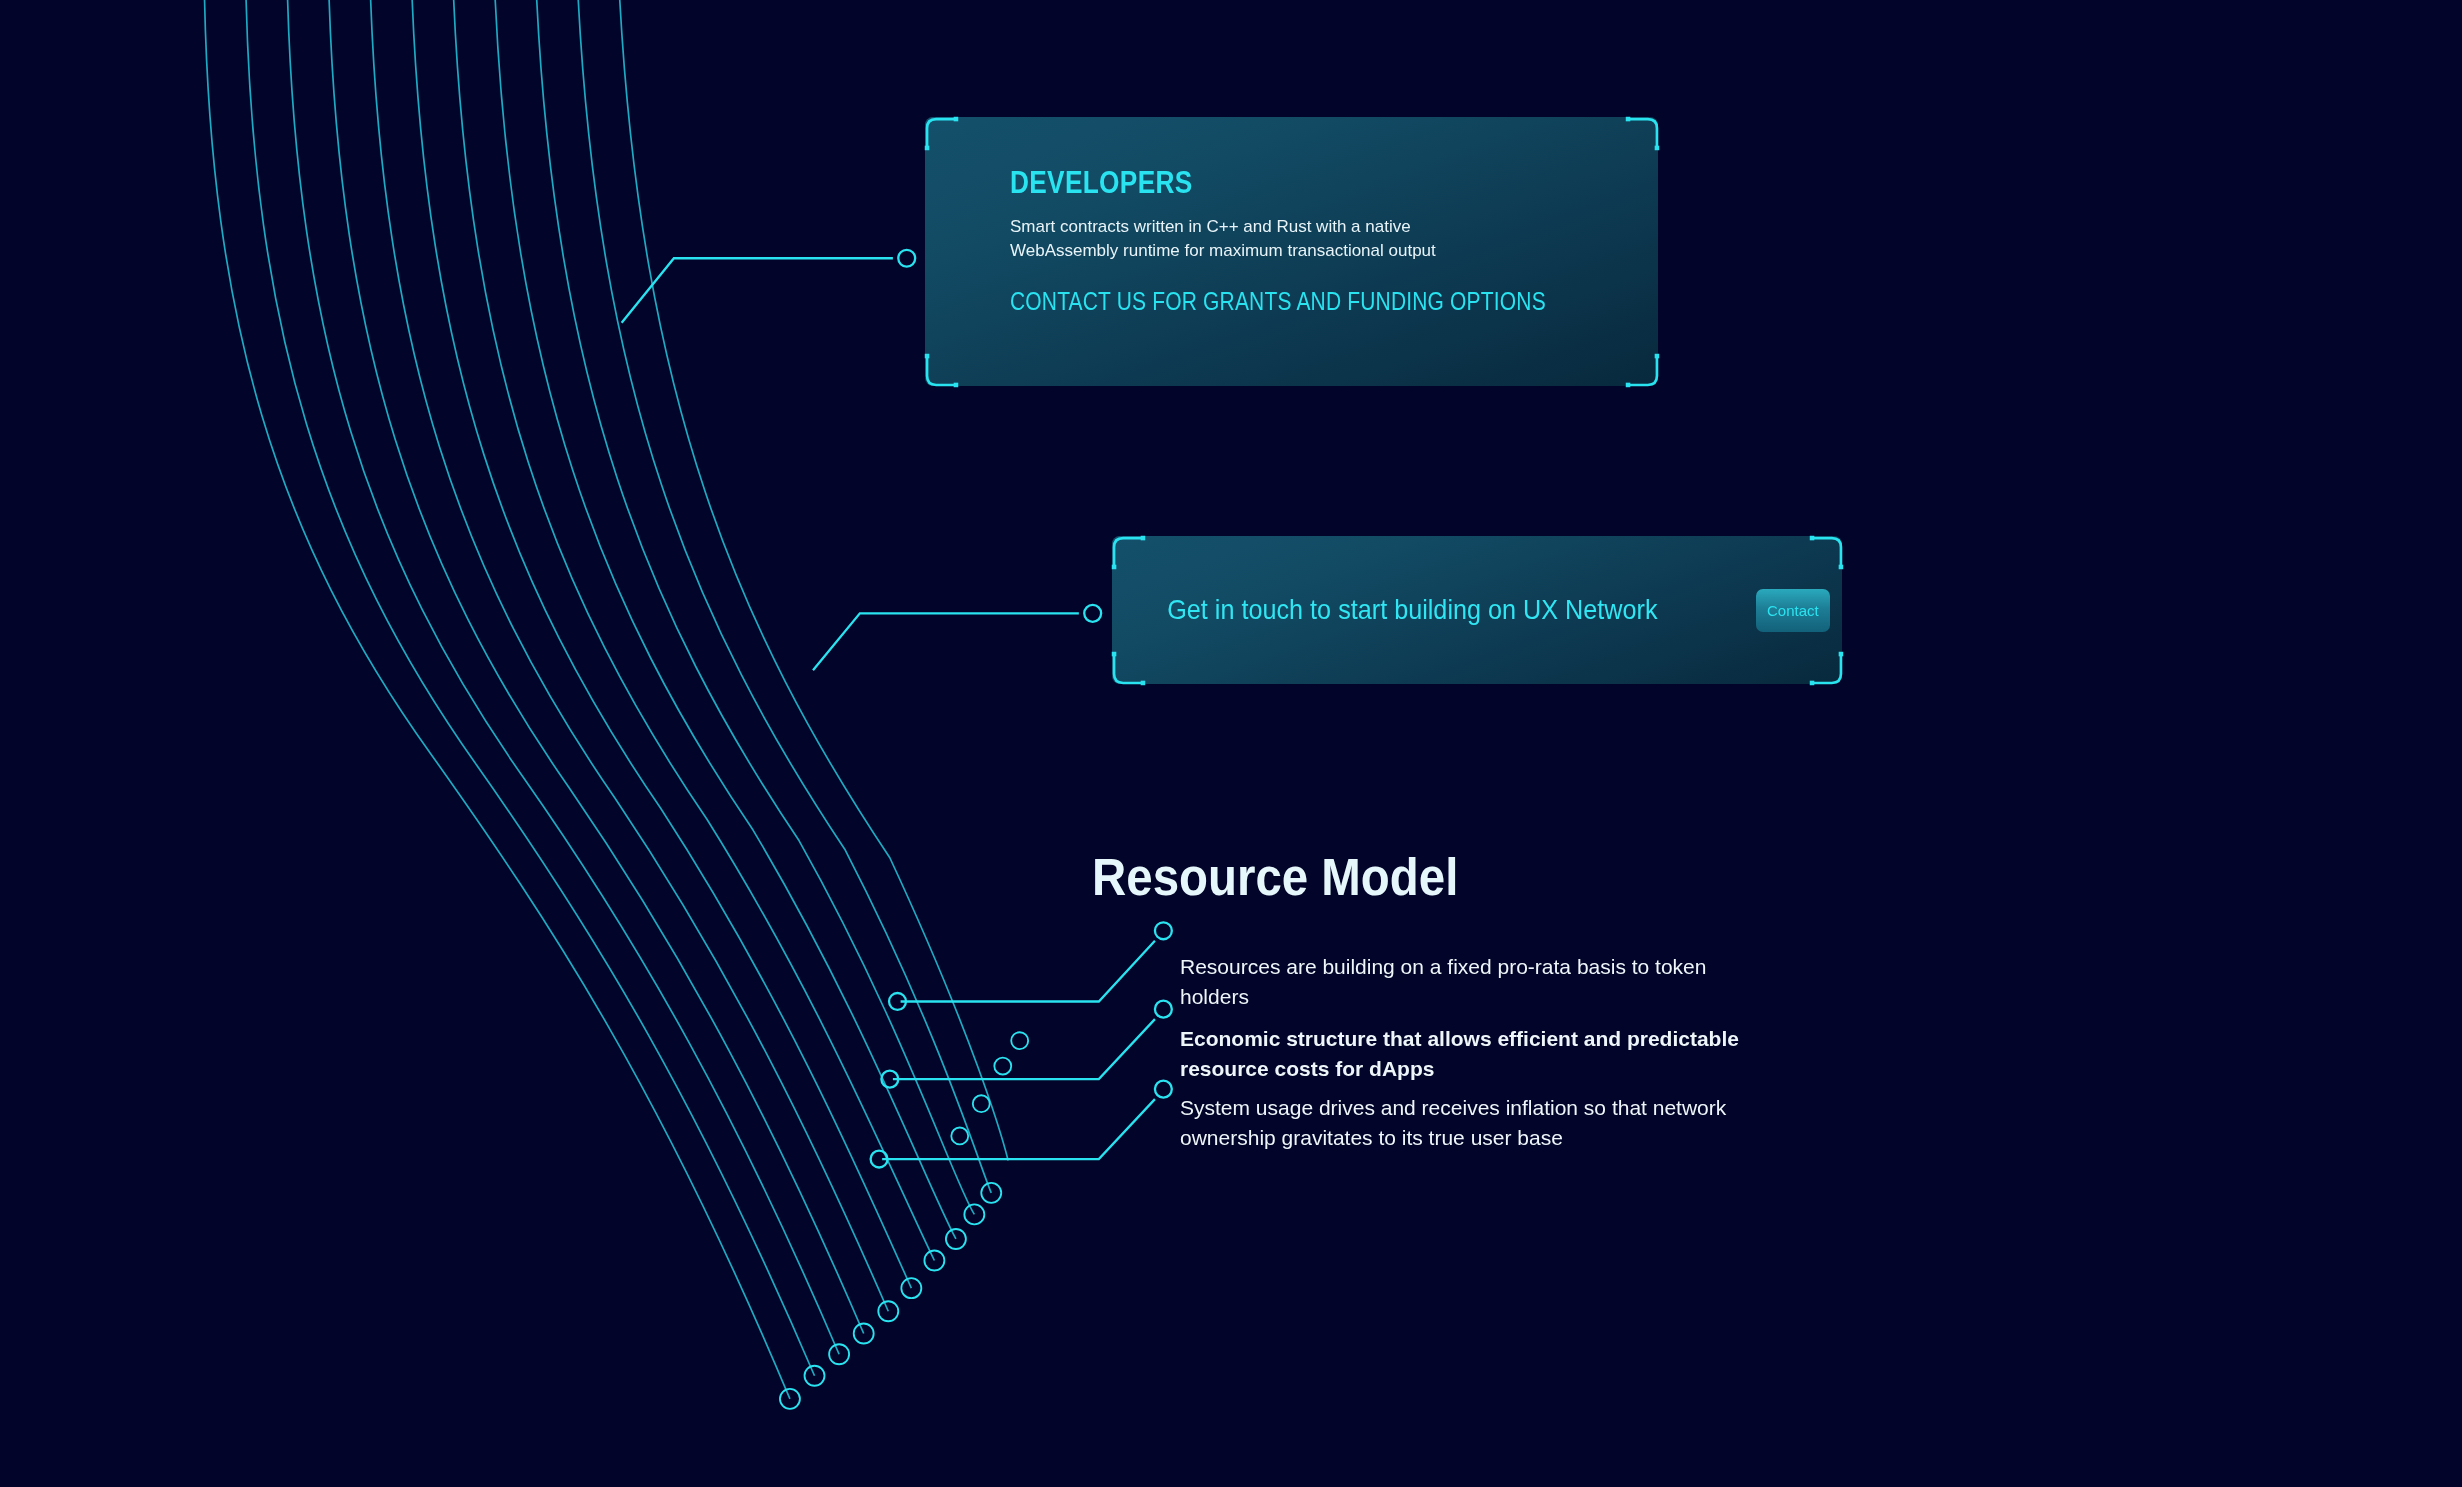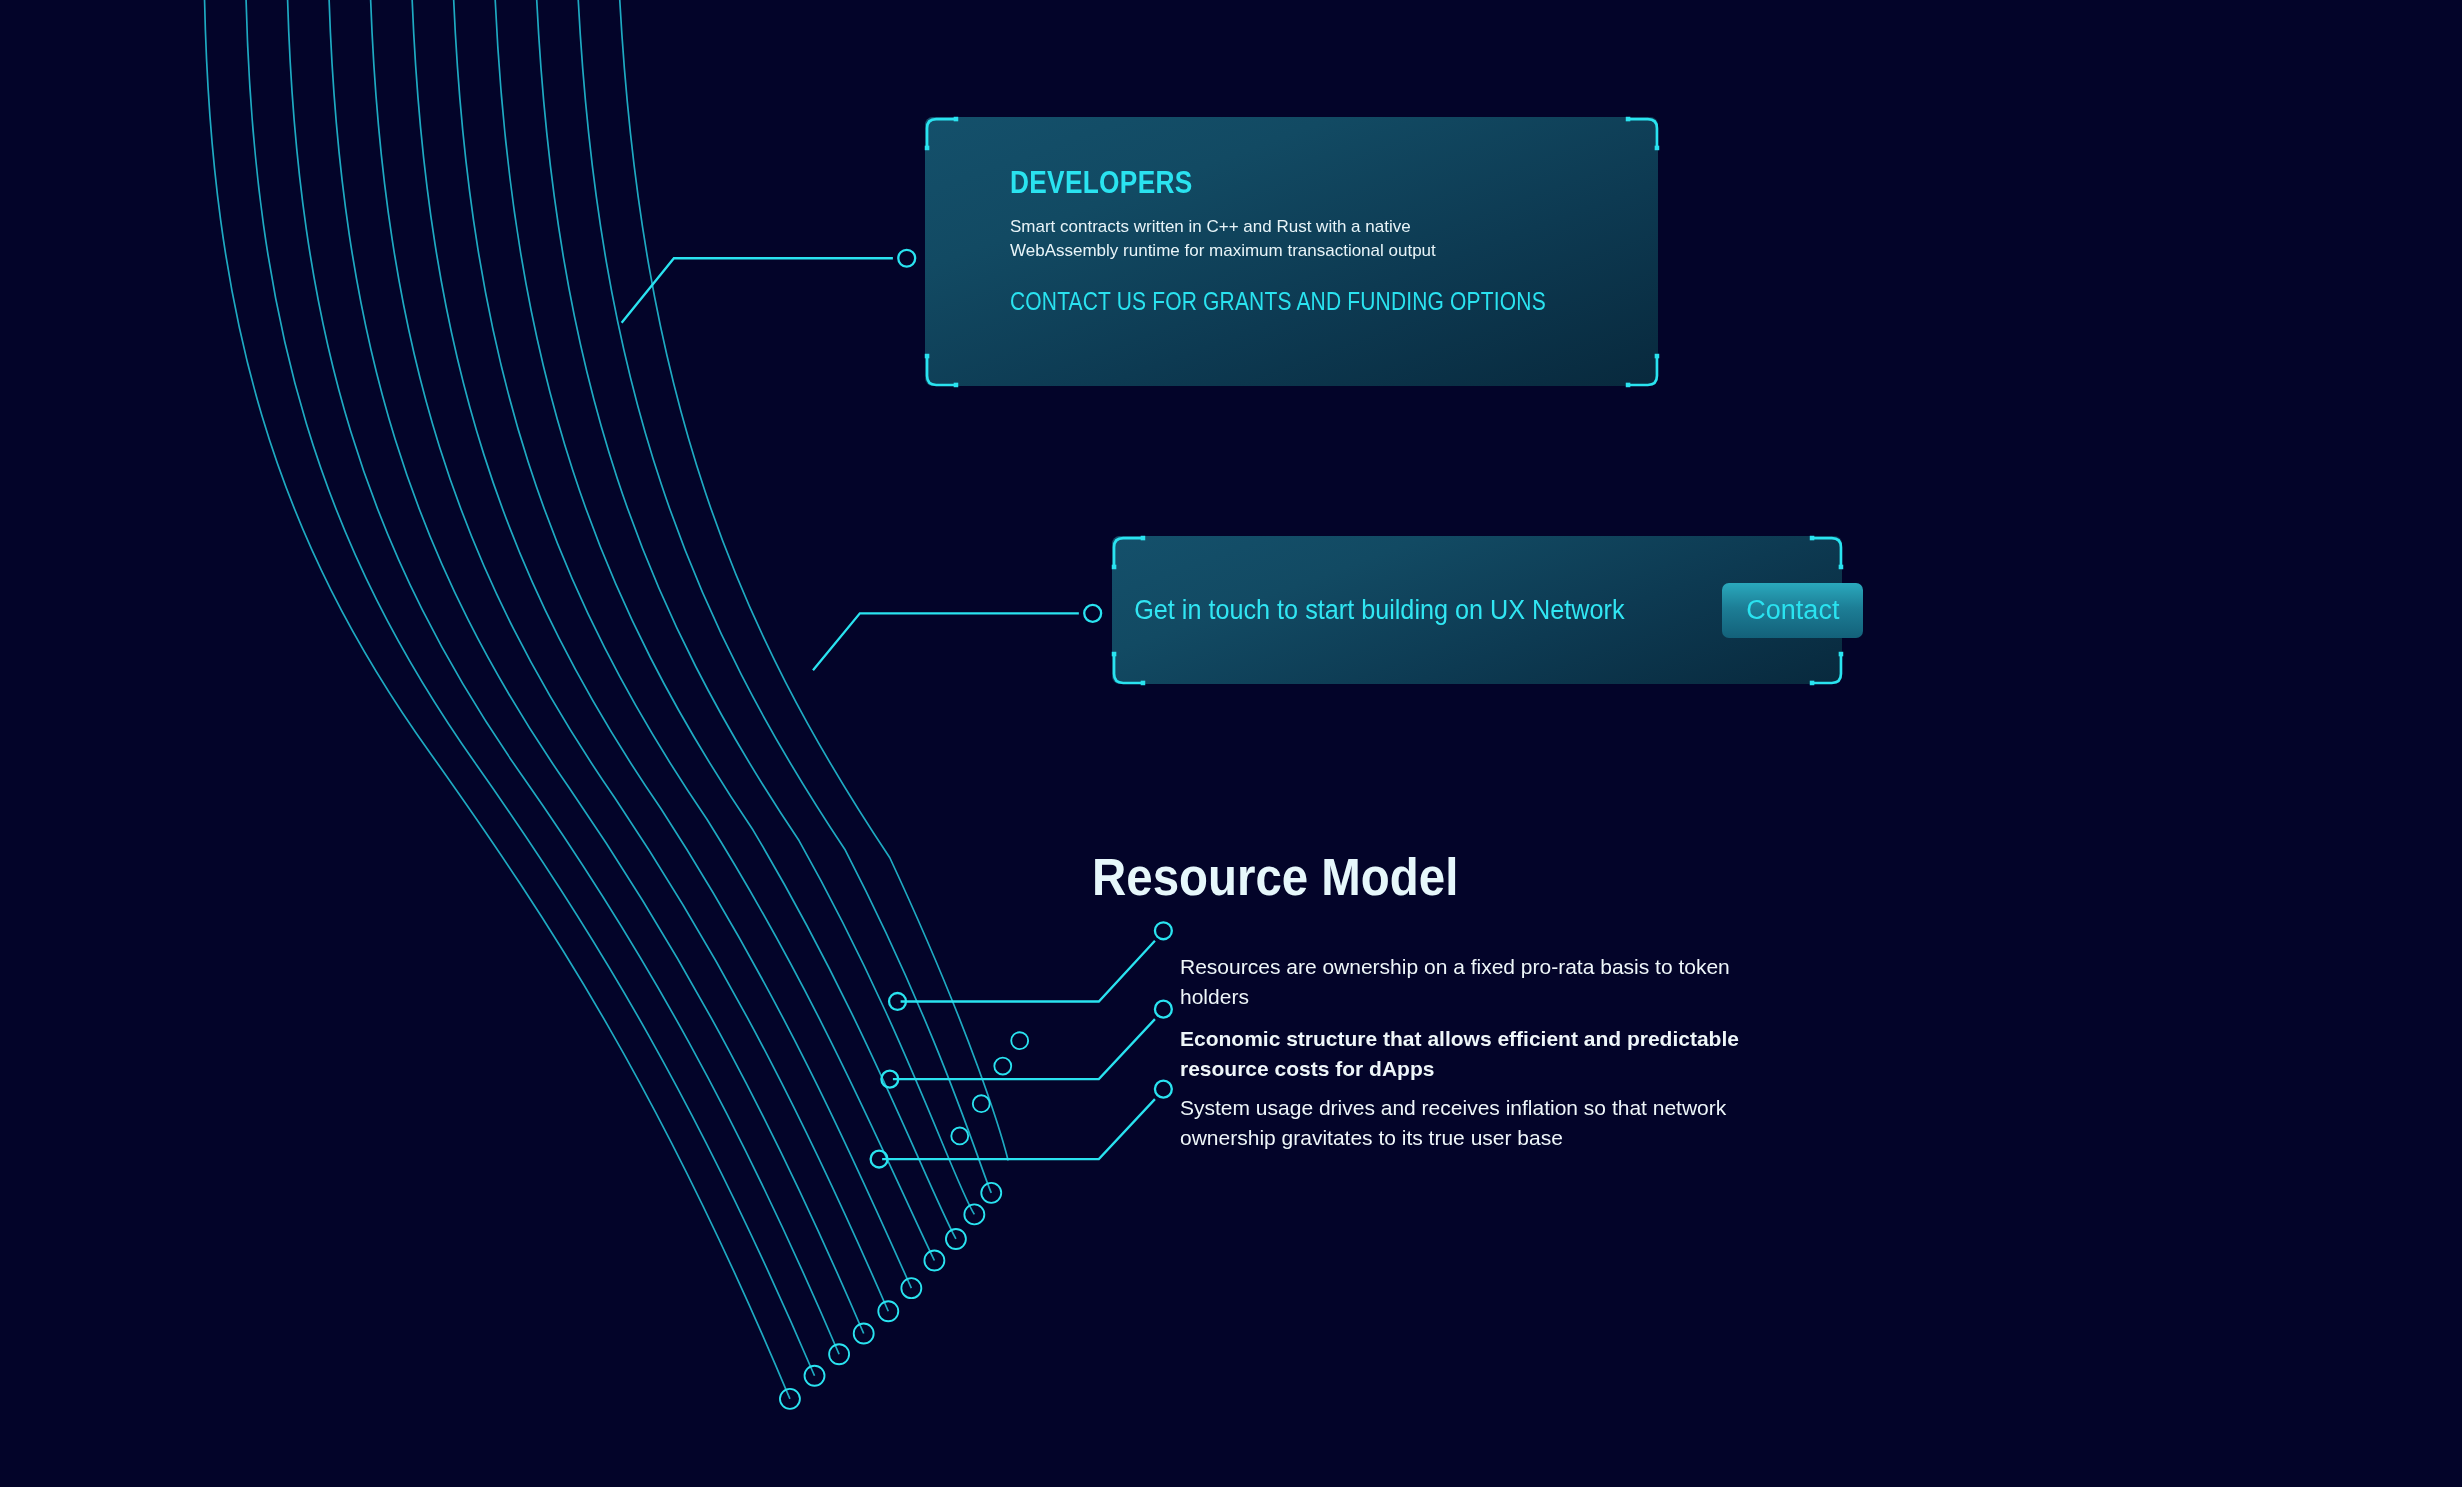--- a/index.html
+++ b/index.html
@@ -117,26 +117,26 @@
   }
   .contact-text {
     font-family: "Liberation Sans Narrow", "Liberation Sans", sans-serif;
     font-size: 28px;
     color: #31e6f3;
     white-space: nowrap;
     transform: scaleX(0.9);
   }
   .contact-btn {
     font-family: "Liberation Sans Narrow", "Liberation Sans", sans-serif;
-    font-size: 27px;
+    font-size: 15px;
     color: #2ae3f0;
     background: linear-gradient(180deg, #2aa9bd 0%, #1d7e96 45%, #13617a 100%);
     border: none;
     border-radius: 7px;
-    padding: 14px 24px;
+    padding: 14px 11px;
     cursor: pointer;
     line-height: 1;
     white-space: nowrap;
     margin-left: 34px;
   }
 
   
   #resource-heading {
     position: absolute;
     left: 1092px;
@@ -300,18 +300,18 @@
     </span>
 
     <div class="contact-row">
       <span class="contact-text">Get in touch to start building on UX Network</span>
       <button class="contact-btn">Contact</button>
     </div>
   </div>
 
   <h1 id="resource-heading">Resource Model</h1>
 
-  <p class="bullet-text" id="bullet-0">Resources are ownership on a fixed pro-rata basis to token holders</p>
+  <p class="bullet-text" id="bullet-0">Resources are building on a fixed pro-rata basis to token holders</p>
   <p class="bullet-text" id="bullet-1">Economic structure that allows efficient and predictable resource costs for dApps</p>
   <p class="bullet-text" id="bullet-2">System usage drives and receives inflation so that network ownership gravitates to its true user base</p>
 
 </div>
 
 
 </body></html>

